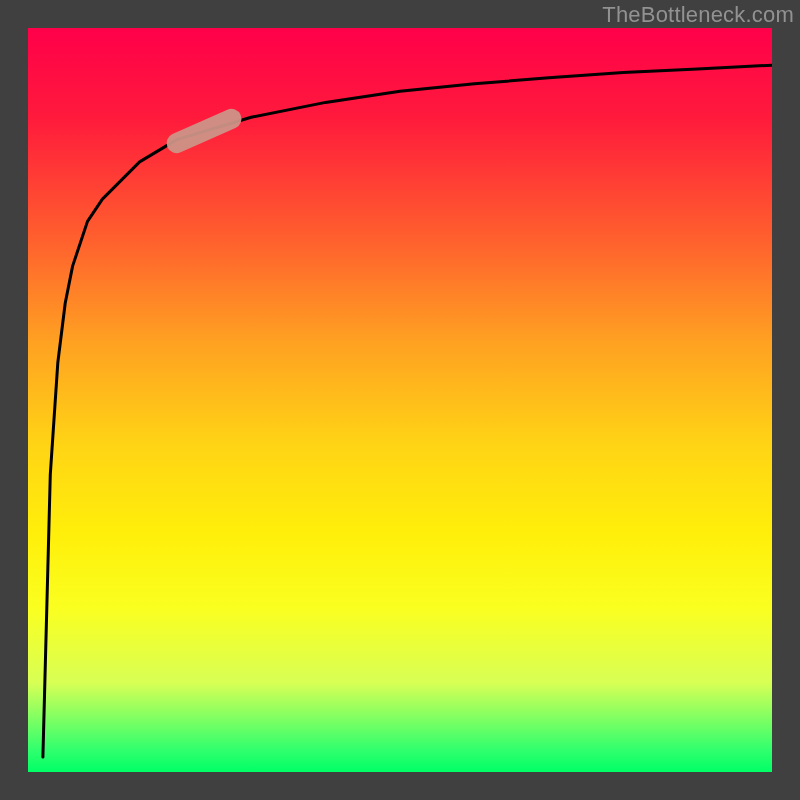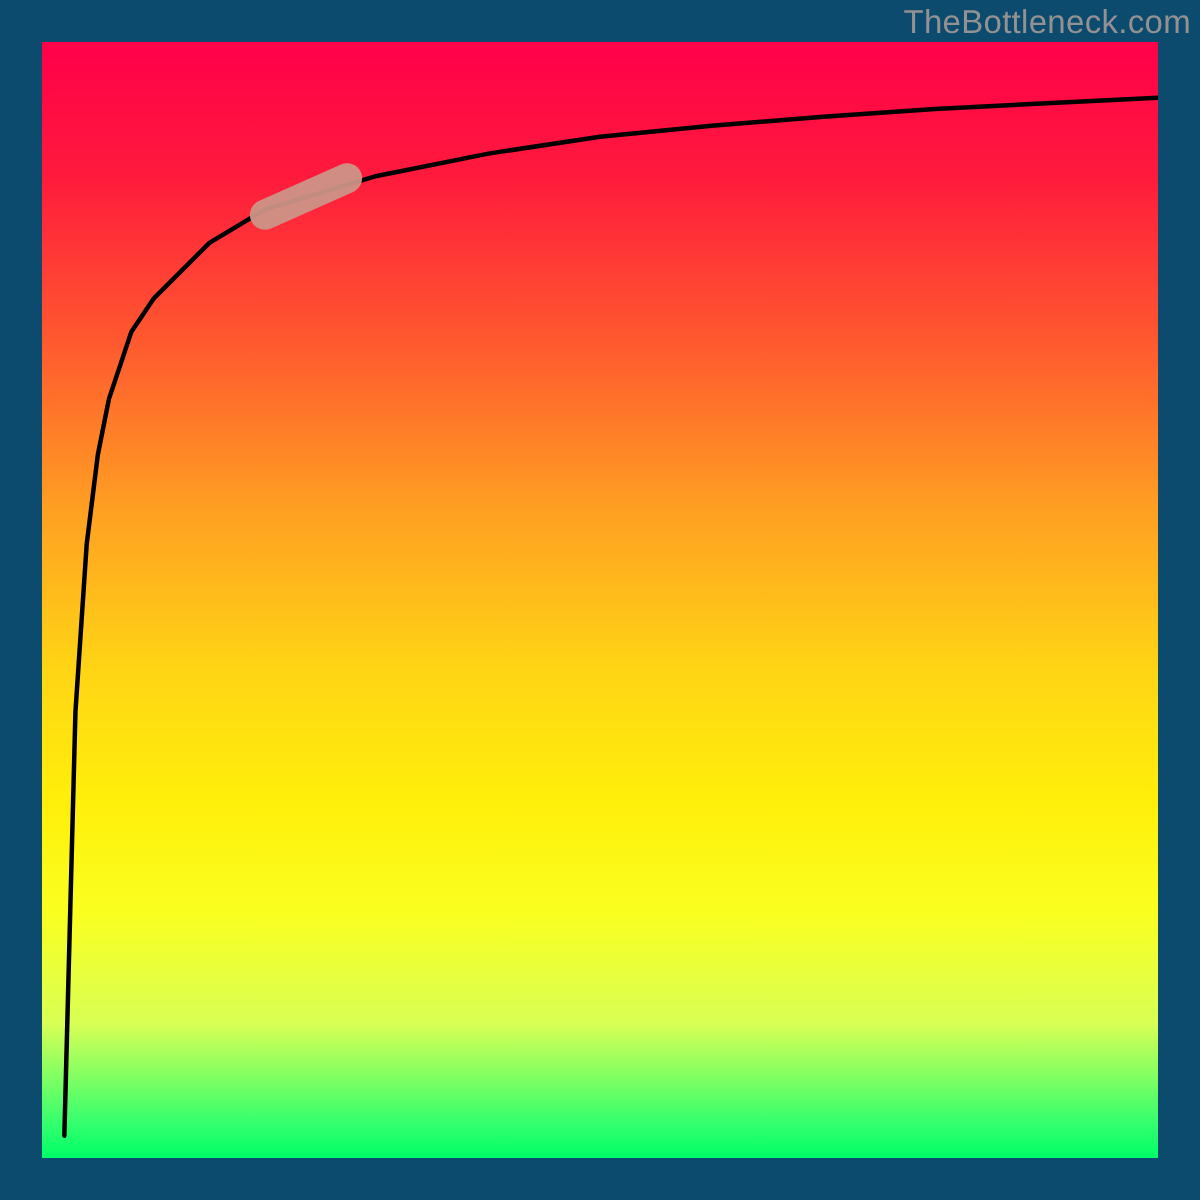--- a/index.html
+++ b/index.html
@@ -8,21 +8,21 @@
     width: 800px;
     height: 800px;
     background: #000;
     font-family: Arial, Helvetica, sans-serif;
     overflow: hidden;
   }
   .frame {
     position: relative;
     width: 800px;
     height: 800px;
-    background: #0c4a6e;
+    background: #404040;
   }
   .watermark {
     position: absolute;
     top: 2px;
     right: 6px;
     color: #929292;
     font-size: 22px;
     font-family: Arial, sans-serif;
     letter-spacing: 0.2px;
     z-index: 5;

